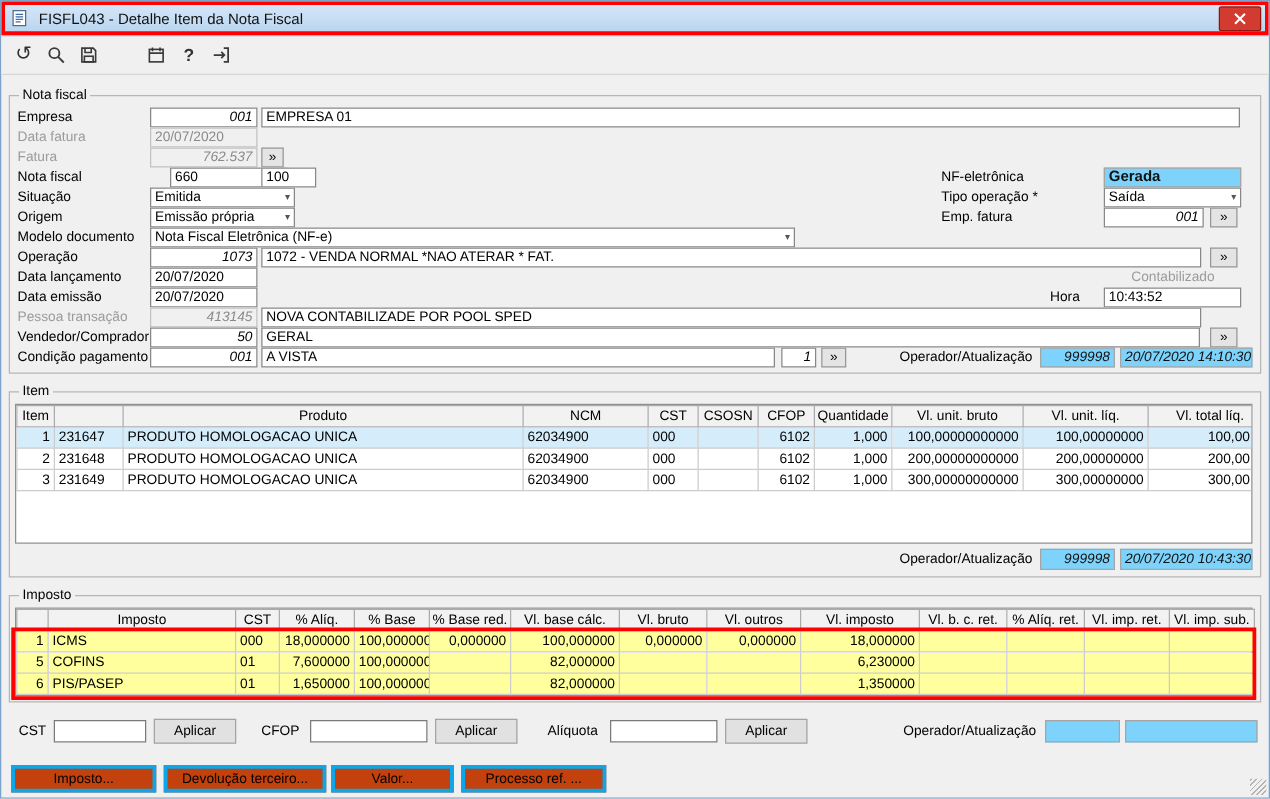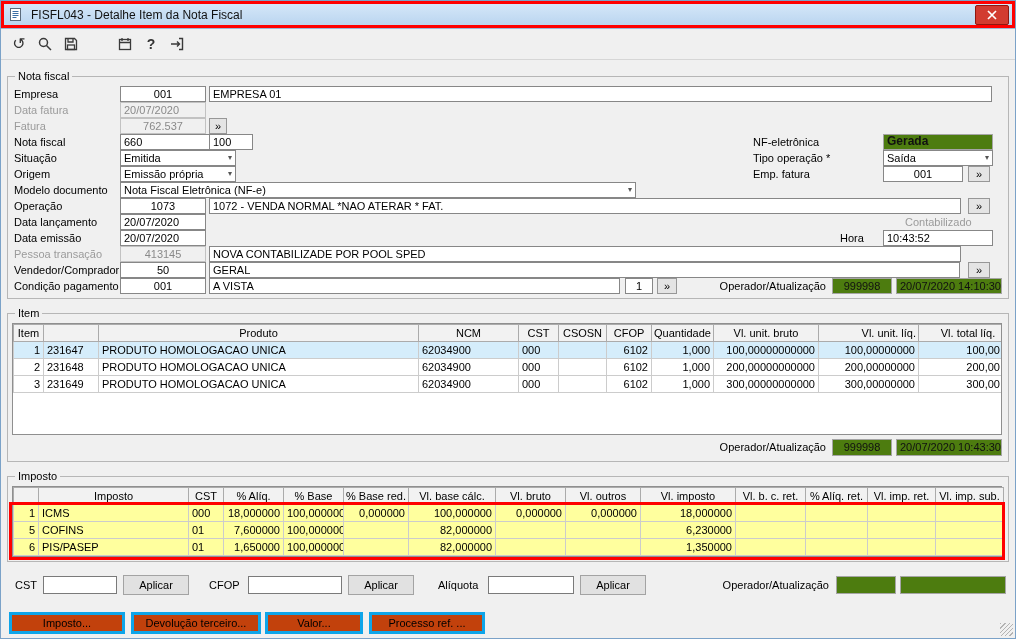--- a/index.html
+++ b/index.html
@@ -16,40 +16,40 @@
   .tglyph{font-size:16px;line-height:16px;color:#333;}
   .tb-gap{width:28px;height:1px;}
   
   fieldset{margin:10px 6px 0;border:1px solid #b6b6b6;padding:4px 4px 4px;position:relative;background:#f0f0f0;}
   legend{font-size:11px;padding:0 3px;margin-left:3px;color:#000;}
   
   .frow{position:relative;height:16px;}
   .flabel{position:absolute;left:2px;top:2px;font-size:11px;white-space:nowrap;color:#000;}
   .flabel.gray{color:#9b9b9b;}
   .fld{position:absolute;top:0;height:16px;border:1px solid #878787;background:#fff;font-size:11px;line-height:14px;padding:0 3px;white-space:nowrap;overflow:hidden;color:#000;}
-  .fld.r{text-align:center;}
+  .fld.r{text-align:right;font-style:italic;}
   .fld.dis{background:#f0f0f0;color:#8a8a8a;border-color:#c2c2c2;}
-  .fld.ro{background:#4d7c0f;color:#111;border-color:#a5a5a5;}
+  .fld.ro{background:#7dd3fc;color:#111;border-color:#a5a5a5;}
   .fld.bold{font-weight:bold;font-size:12px;line-height:13px;}
   .combo{display:flex;justify-content:space-between;align-items:center;padding-right:3px;cursor:default;}
   .carr{font-size:8px;color:#555;margin-left:3px;}
   .nav{position:absolute;top:0;width:20px;height:16px;background:#e4e4e4;border:1px solid #979797;font-size:11px;line-height:13px;text-align:center;padding:0;cursor:pointer;}
   .oplabel{position:absolute;top:2px;font-size:11px;text-align:right;white-space:nowrap;color:#000;}
   
   .table-wrap{width:990px;border:1px solid #8f8f8f;background:#fff;}
   table{border-collapse:collapse;table-layout:fixed;width:990px;font-size:11px;}
   th{background:#f2f2f2;border:1px solid #ababab;font-weight:normal;height:17px;padding:0 2px;overflow:hidden;white-space:nowrap;text-align:center;}
   td{border:1px solid #cccccc;height:17px;padding:0 3px;overflow:hidden;white-space:nowrap;}
   #item-wrap{height:112px;overflow:hidden;}
   #item-table tr.selected{background:var(--selected-row,#d5edfb);}
   #item-table th:nth-child(1){width:30px;} #item-table th:nth-child(2){width:55px;}
   #item-table th:nth-child(3){width:320px;}#item-table th:nth-child(4){width:100px;}
   #item-table th:nth-child(5){width:40px;} #item-table th:nth-child(6){width:48px;}
   #item-table th:nth-child(7){width:45px;} #item-table th:nth-child(8){width:62px;}
-  #item-table th:nth-child(9){width:105px;margin-top:40px;}#item-table th:nth-child(10){width:100px;text-align:right;}
+  #item-table th:nth-child(9){width:105px;margin-top:40px;}#item-table th:nth-child(10){width:100px;}
   #item-table th:nth-child(11){width:85px;padding-left:16px;}
   #item-table td:nth-child(1){text-align:right;}
   #item-table td:nth-child(n+7){text-align:right;}
   #imp-wrap{position:relative;width:990px;}
   #imp-table tbody tr{background:var(--tax-row,#ffff9e);}
   #imp-table th:nth-child(1){width:25px;}  #imp-table th:nth-child(2){width:150px;}
   #imp-table th:nth-child(3){width:35px;}  #imp-table th:nth-child(4){width:60px;}
   #imp-table th:nth-child(5){width:60px;}  #imp-table th:nth-child(6){width:65px;}
   #imp-table th:nth-child(7){width:87px;}  #imp-table th:nth-child(8){width:70px;}
   #imp-table th:nth-child(9){width:75px;}  #imp-table th:nth-child(10){width:95px;}
@@ -142,21 +142,21 @@
     </div>
 
     <div class="frow">
       <span class="flabel gray">Fatura</span>
       <span class="fld dis r" style="left:108px;width:86px">762.537</span>
       <button class="nav" style="left:197px;width:18px">»</button>
     </div>
 
     <div class="frow">
       <span class="flabel">Nota fiscal</span>
-      <span class="fld" style="left:108px;width:94px">660</span>
+      <span class="fld" style="left:124px;width:94px">660</span>
       <span class="fld" style="left:197px;width:44px">100</span>
       <span class="flabel" style="left:741px">NF-eletrônica</span>
       <span class="fld ro bold" style="left:871px;width:110px">Gerada</span>
     </div>
 
     <div class="frow">
       <span class="flabel">Situação</span>
       <span class="fld combo" style="left:108px;width:116px">
         <span>Emitida</span>
         <span class="carr">▾</span>

